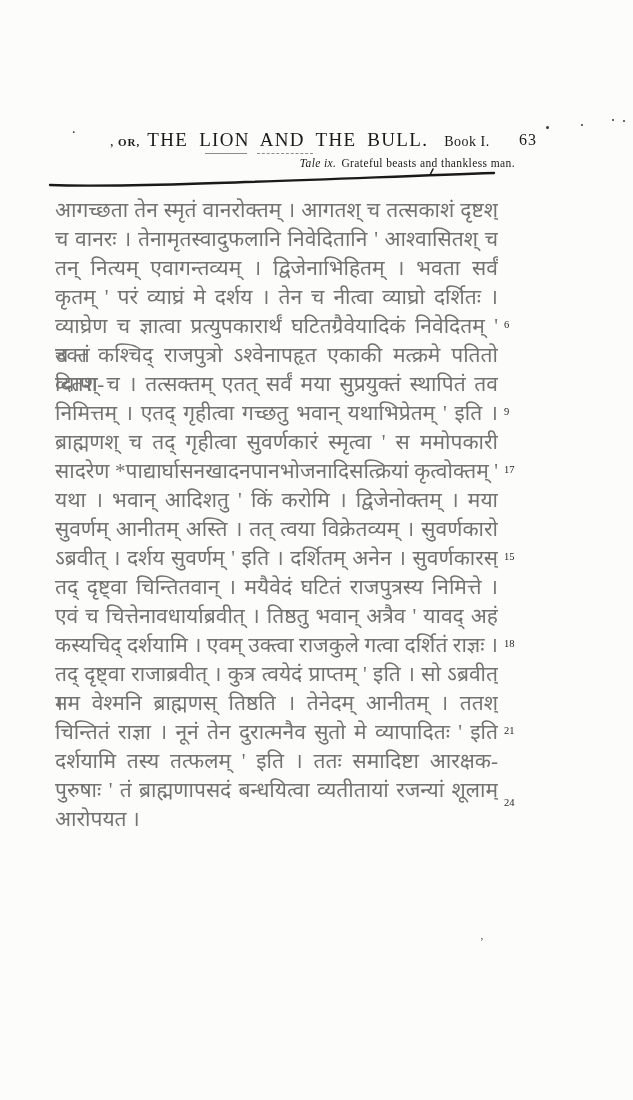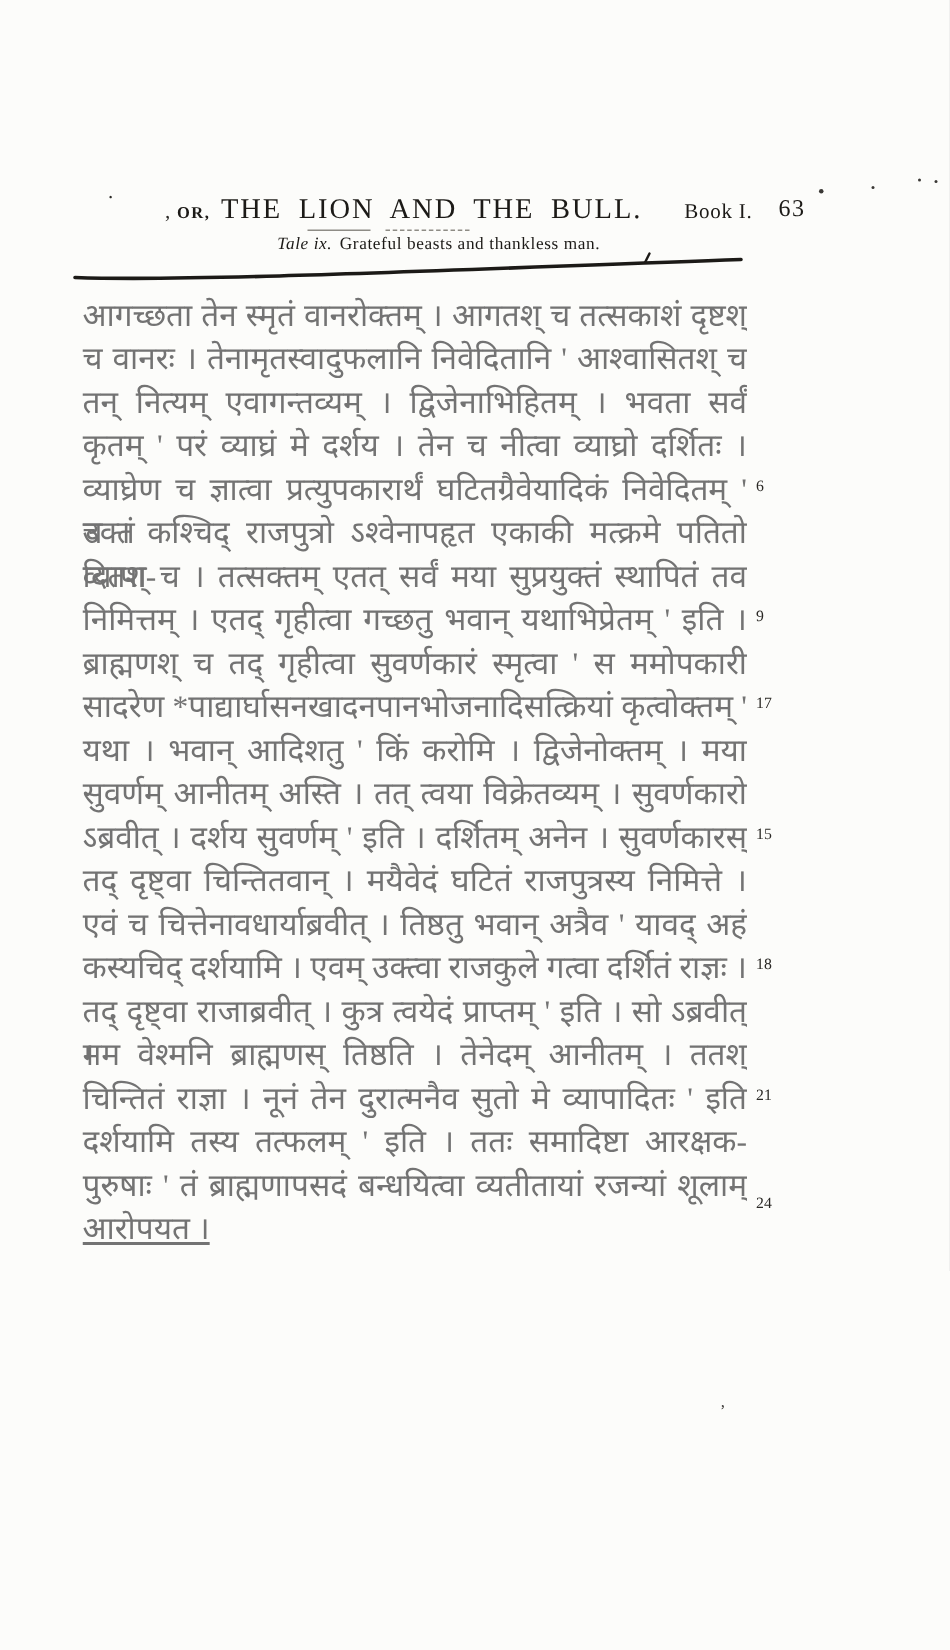--- a/index.html
+++ b/index.html
@@ -18,28 +18,28 @@
   .comma-hdr    { left:110px; top:134px; font-size:14px; }
   .speck        { position:absolute; background:#3a3835; border-radius:50%; }
   .sp1 { left:546px; top:126px; width:3px; height:3px; }
   .sp2 { left:581px; top:124px; width:2px; height:2px; }
   .sp3 { left:612px; top:119px; width:2px; height:2px; }
   .sp4 { left:623px; top:120px; width:2px; height:2px; }
 
   .header-line { position:absolute; left:118px; top:129px; white-space:nowrap; }
   .or-label  { font-size:11px;   letter-spacing:1px; vertical-align:baseline;font-weight:bold; }
   .run-title { font-size:19px; letter-spacing:1.3px; word-spacing:5px; margin-left:7px; }
-  .book-label{ font-size:14px;   letter-spacing:.5px; margin-left:28px; }
+  .book-label{ font-size:14px;   letter-spacing:.5px; margin-left:16px; }
   .page-number { position:absolute; left:519px; top:131px; font-size:16px; letter-spacing:1px; }
 
   .title-underline { position:absolute; height:0; border-top:1.6px solid #6a675f; opacity:.75; }
   .tu1 { left:205px; top:153px; width:42px; }
   .tu2 { left:257px; top:153px; width:56px; border-top-style:dashed; }
 
-  .caption-line { position:absolute; left:70px; top:157px; width:445px; text-align:center;
+  .caption-line { position:absolute; left:70px; top:157px; width:445px; text-align:right;
                   font-size:11.5px; letter-spacing:.4px; white-space:nowrap; }
   .tale-label { font-style:italic; margin-right:5px; }
 
   .rule-svg { position:absolute; left:42px; top:166px; }
 
   
   .body-block { position:absolute; left:55px; top:196px; width:475px; }
   .bodyline { display:flex; height:29px; align-items:flex-start; }
   .bodyline .t {
     width:443px;
@@ -52,21 +52,21 @@
     color:#737373;
   }
   .bodyline .n {
     width:26px;
     margin-left:6px;
     font-size:10.5px;
     padding-top:7px;
     color:#2a2825;
     font-family:"Liberation Serif","DejaVu Serif",serif;
   }
-  .bodyline:last-child .t { text-align-last:left;text-decoration:underline; }
+  .bodyline:last-child .t { text-align-last:left; }
   .bodyline:last-child .n { transform:translateY(-15px); }
 
   
   .mark-br { position:absolute; left:480px; top:935px; font-size:11px; color:#3a3835; }
 </style>
 </head>
 <body>
 
 <div class="page">
 

